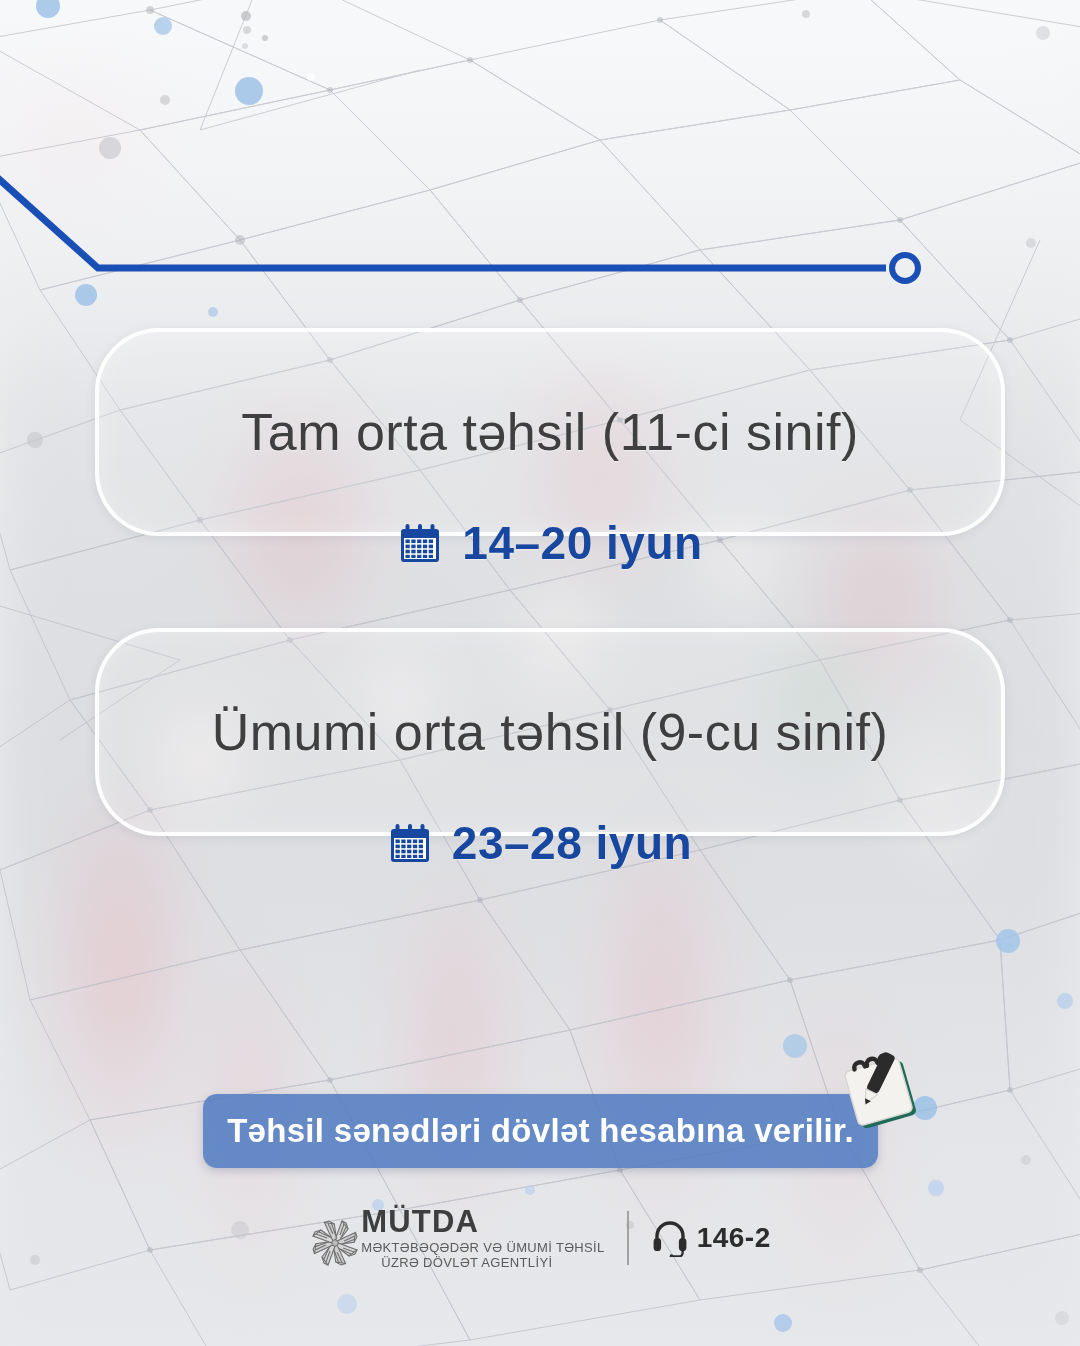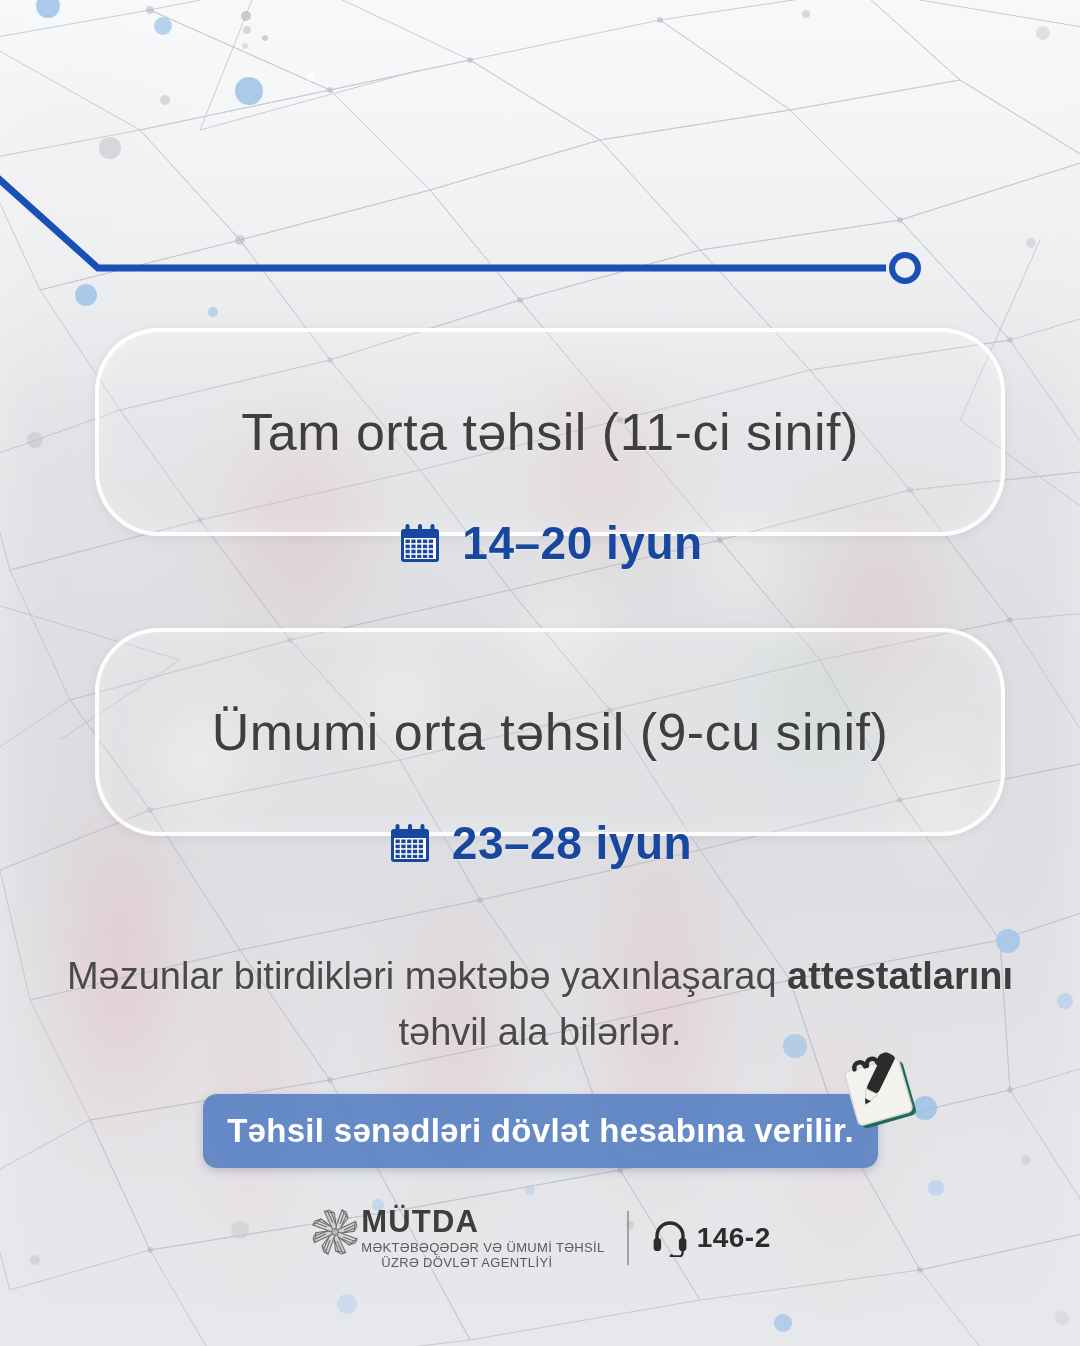--- a/index.html
+++ b/index.html
@@ -190,21 +190,21 @@
   .footer {
     position: absolute;
     top: 1206px;
     left: 0; right: 0;
     display: flex;
     align-items: center;
     justify-content: center;
     gap: 22px;
     z-index: 6;
   }
-  .brand { display: flex; align-items: flex-start; }
+  .brand { display: flex; align-items: flex-end; }
   .brand-mark { width: 52px; height: 52px; display: block; flex: none; }
   .brand-words { display: flex; flex-direction: column; line-height: 1; }
   .brand-name {
     font-size: 31px;
     font-weight: bold;
     letter-spacing: 1.2px;
     color: #3e3e3e;
   }
   .brand-sub1, .brand-sub2 {
     font-size: 13px;
@@ -434,23 +434,20 @@
         <rect x="7.5" y="33.8" width="4.3" height="3.2"></rect>
         <rect x="13.3" y="33.8" width="4.3" height="3.2"></rect>
         <rect x="19.1" y="33.8" width="4.3" height="3.2"></rect>
         <rect x="24.9" y="33.8" width="4.3" height="3.2"></rect>
         <rect x="30.7" y="33.8" width="4.3" height="3.2"></rect>
       </g>
     </svg>
     <span class="date-text">23–28 iyun</span>
   </div>
 
-  <div class="para">
-    <span>Məzunlar bitirdikləri məktəbə yaxınlaşaraq </span><b>attestatlarını</b><span> təhvil ala bilərlər.</span>
-  </div>
 
   <div class="pill">
     <span class="pill-text">Təhsil sənədləri dövlət hesabına verilir.</span>
   </div>
 
   <svg class="notepad" viewBox="0 0 104 96">
     <g transform="rotate(-16 52 52)">
       <rect x="22" y="22" width="56" height="56" rx="5" fill="#1f6b57"></rect>
       <rect x="19" y="18" width="56" height="56" rx="5" fill="#f4f2ee" stroke="#d8d6d0" stroke-width="1.5"></rect>
       <g stroke="#2b2b2b" stroke-width="4.5" fill="none" stroke-linecap="round">

